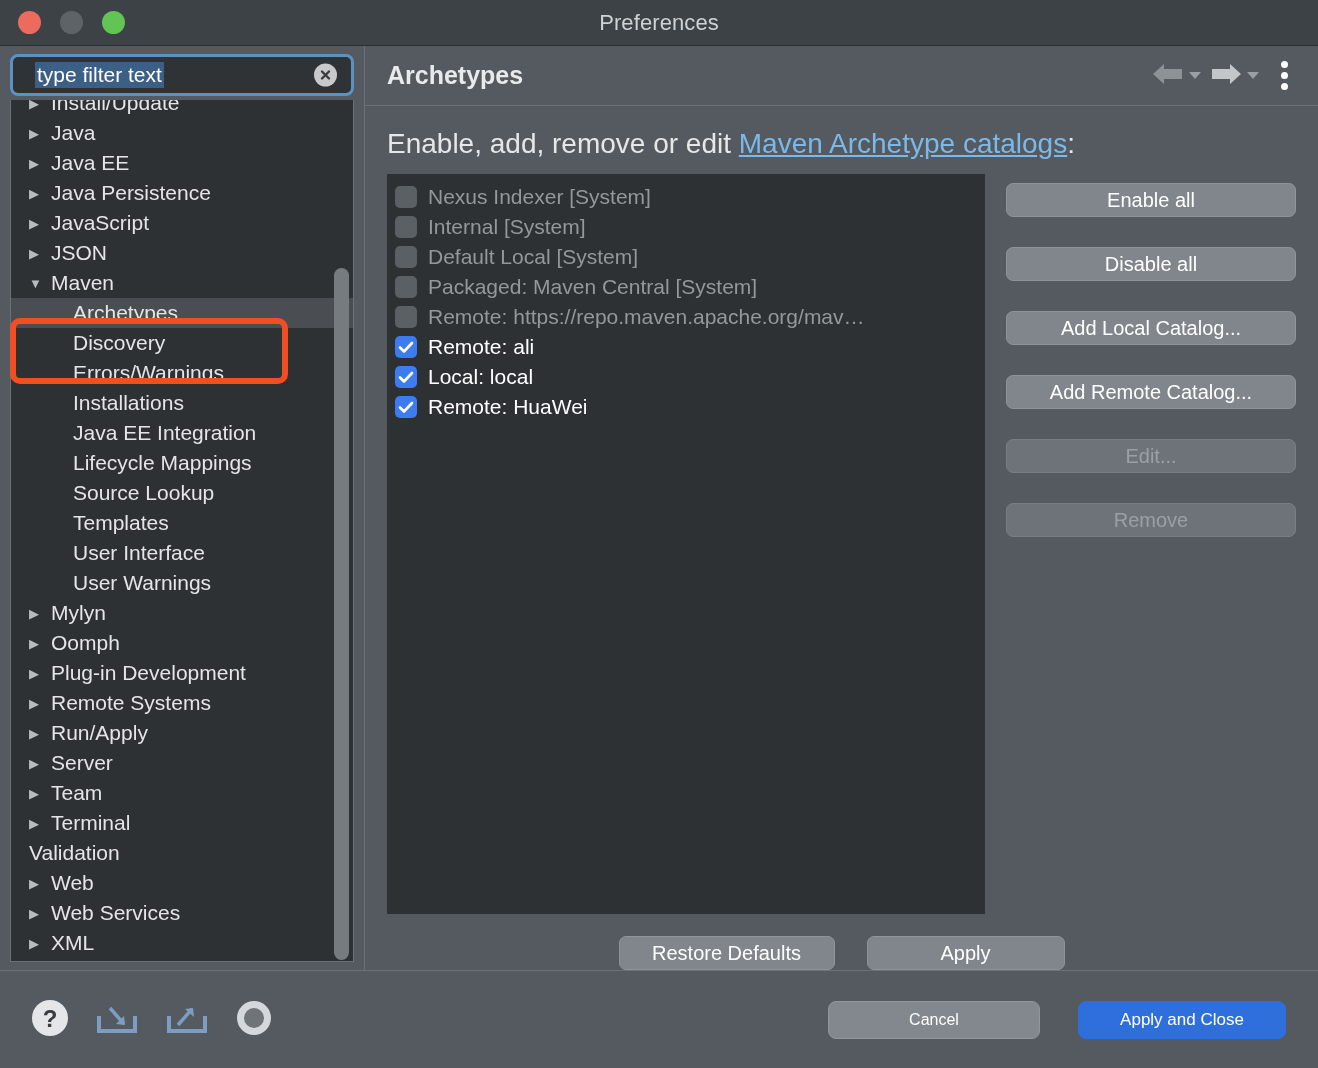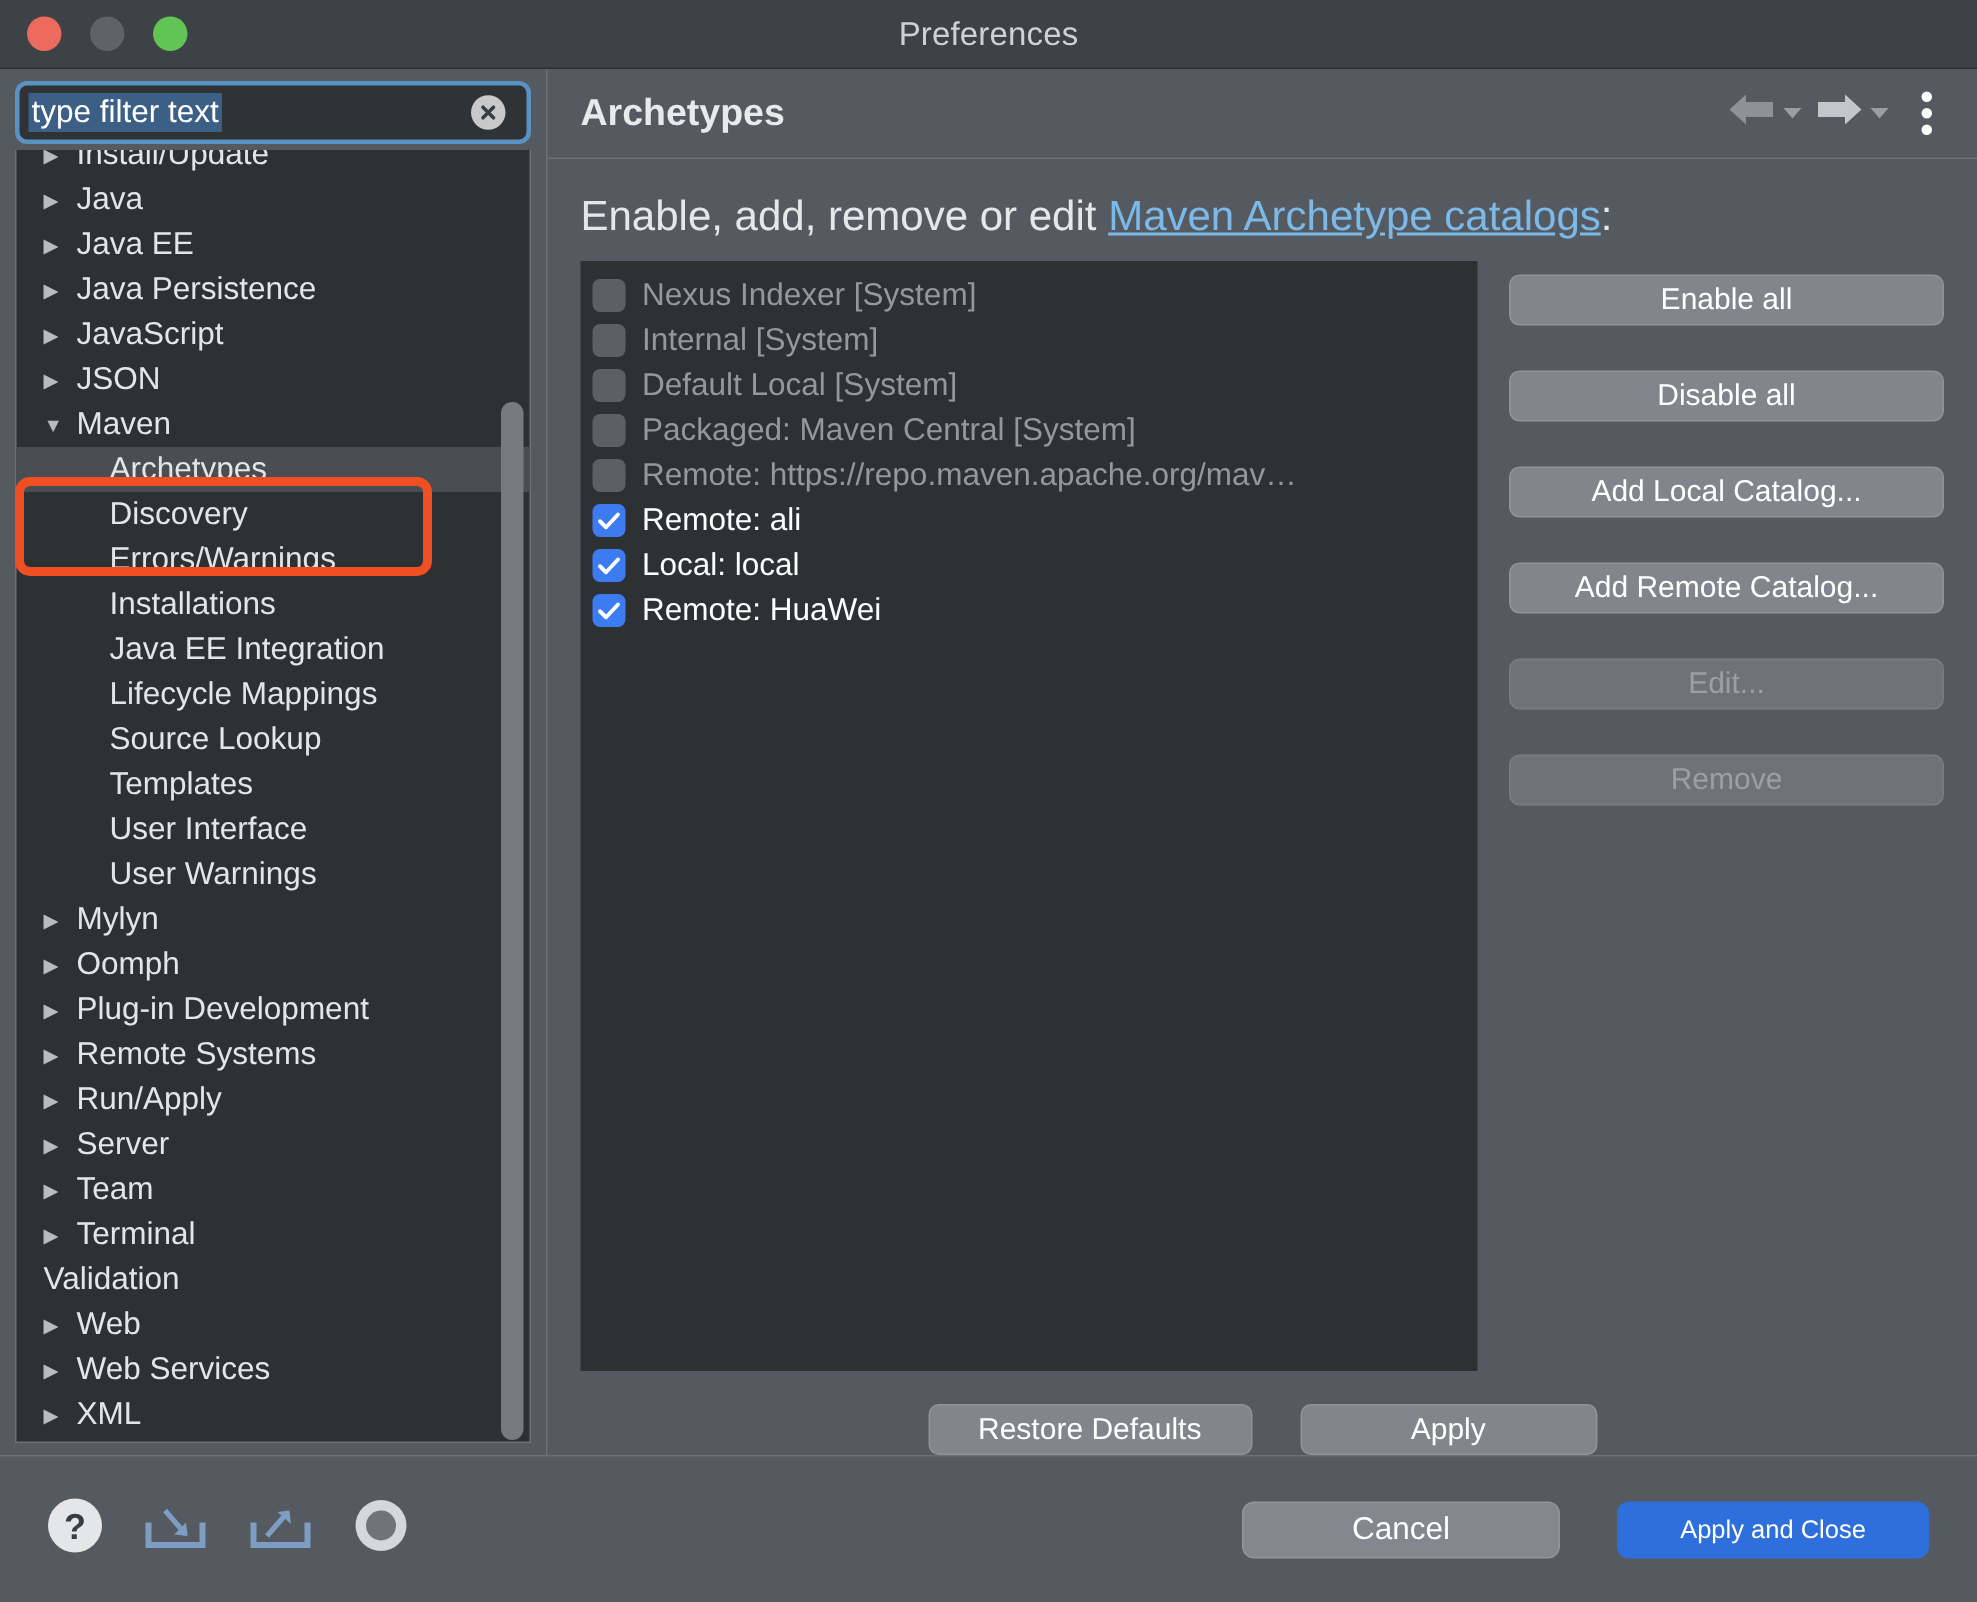--- a/index.html
+++ b/index.html
@@ -48,21 +48,21 @@
     padding: 8px 10px 0 10px;
     position: relative;
   }
   .filter-wrap {
     position: relative;
     height: 42px; flex: 0 0 42px;
     background: #303336;
     border-radius: 8px;
     border: 3px solid #5b92c4;
     display: flex; align-items: center;
-    padding: 0 6px 0 6px;
+    padding: 0 6px 0 22px;
     margin-bottom: 4px;
   }
   .filter-text {
     font-size: 21px; color: #ffffff;
     background: #3c5f86;
     padding: 1px 2px;
     white-space: nowrap;
   }
   .clear-icon {
     position: absolute; right: 14px; top: 50%; transform: translateY(-50%);
@@ -199,21 +199,21 @@
     border-top: 1px solid #6b7176;
     background: #545a5f;
     display: flex; align-items: center;
     padding: 0 32px 0 30px;
   }
   .foot-icons { display: flex; align-items: center; gap: 24px; }
   .foot-btns { margin-left: auto; display: flex; align-items: center; gap: 38px; }
   .btn-cancel {
     width: 212px; height: 38px; border-radius: 8px;
     background: #82888d; border: 1px solid #90969a;
-    color: #ffffff; font-size: 21px;
+    color: #ffffff; font-size: 16px;
     display: flex; align-items: center; justify-content: center;
   }
   .btn-primary {
     width: 208px; height: 38px; border-radius: 8px;
     background: #2f6fdb; border: 1px solid #2f6fdb;
     color: #ffffff; font-size: 17px;
     display: flex; align-items: center; justify-content: center; text-align: right;
   }
 
   

